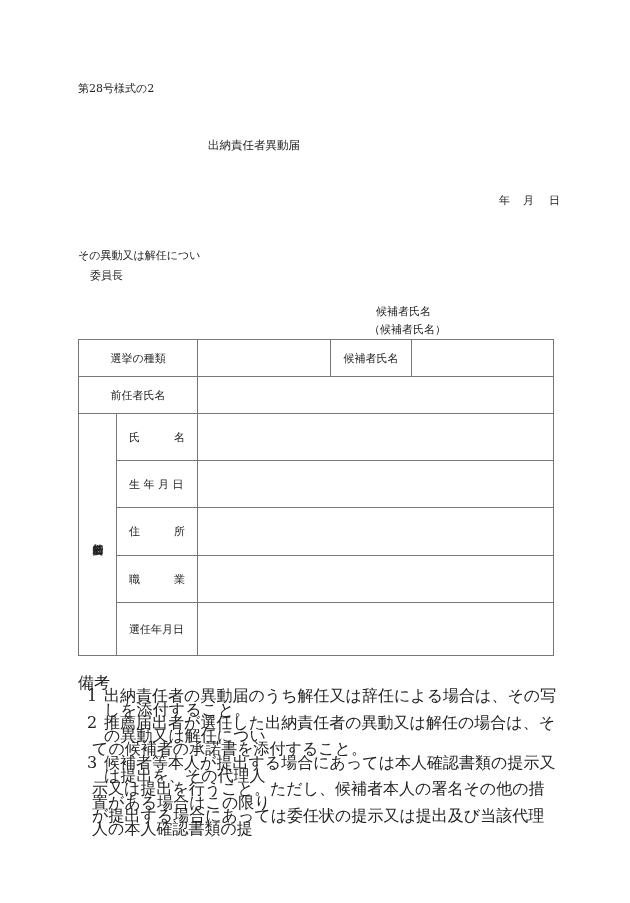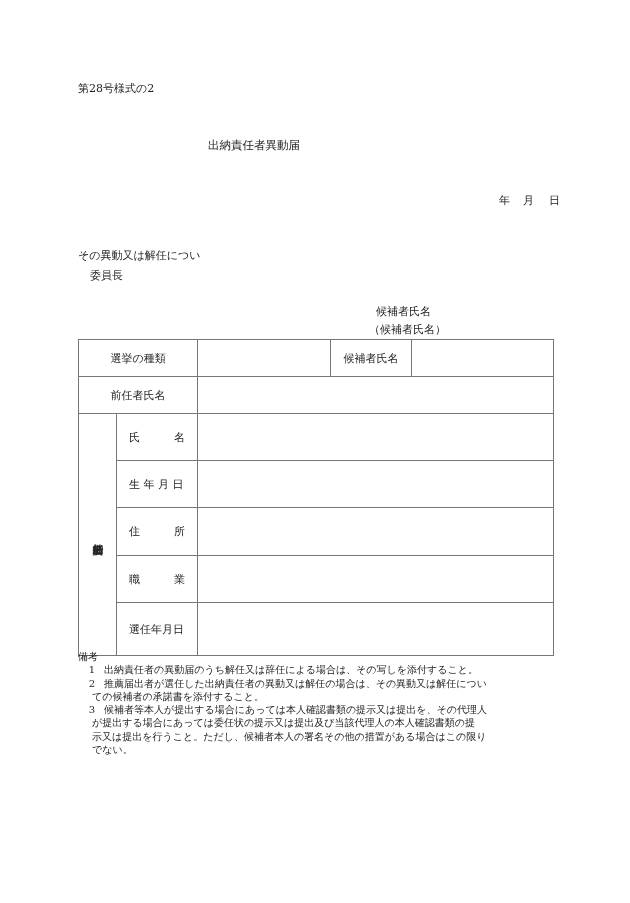--- a/index.html
+++ b/index.html
@@ -17,21 +17,21 @@
 
     table.form { position: absolute; left: 78px; top: 339px; width: 475px;
                  border-collapse: collapse; table-layout: fixed; }
     table.form td { border: 1px solid #777; padding: 0; font-size: 11px; vertical-align: middle; }
     .lbl-center { text-align: center; }
     .spread { display: flex; justify-content: space-between; padding: 0 12px; }
     .vert { writing-mode: vertical-rl; text-orientation: upright; margin: 0 auto;
             letter-spacing: 0; line-height: 1; font-size: 11px; }
     .pad-l { padding-left: 12px !important; border-radius: 19px; }
 
-    .notes { position: absolute; left: 78px; top: 650px; width: 480px; font-size: 10px; line-height: 13.3px; }
+    .notes { position: absolute; left: 78px; top: 676px; width: 480px; font-size: 16px; line-height: 13.3px; }
     .note-item { display: flex; }
     .note-num { width: 22px; flex: none; text-align: center; padding-left: 6px; box-sizing: border-box; }
     .note-text { flex: 1; padding-left: 4px; }
     .note-cont { padding-left: 14px; }
   </style>
 </head>
 <body>
 
 <div class="abs form-no">第28号様式の2</div>
 <div class="abs title">出納責任者異動届</div>
@@ -114,16 +114,15 @@
   </div>
   <div class="note-item">
     <span class="note-num">2</span>
     <span class="note-text">推薦届出者が選任した出納責任者の異動又は解任の場合は、その異動又は解任につい</span>
   </div>
   <div class="note-cont">ての候補者の承諾書を添付すること。</div>
   <div class="note-item">
     <span class="note-num">3</span>
     <span class="note-text">候補者等本人が提出する場合にあっては本人確認書類の提示又は提出を、その代理人</span>
   </div>
+  <div class="note-cont">示又は提出を行うこと。ただし、候補者本人の署名その他の措置がある場合はこの限り</div>
   <div class="note-cont">が提出する場合にあっては委任状の提示又は提出及び当該代理人の本人確認書類の提</div>
-  <div class="note-cont">示又は提出を行うこと。ただし、候補者本人の署名その他の措置がある場合はこの限り</div>
-  <div class="note-cont">でない。</div>
 </div>
 
 </body></html>

